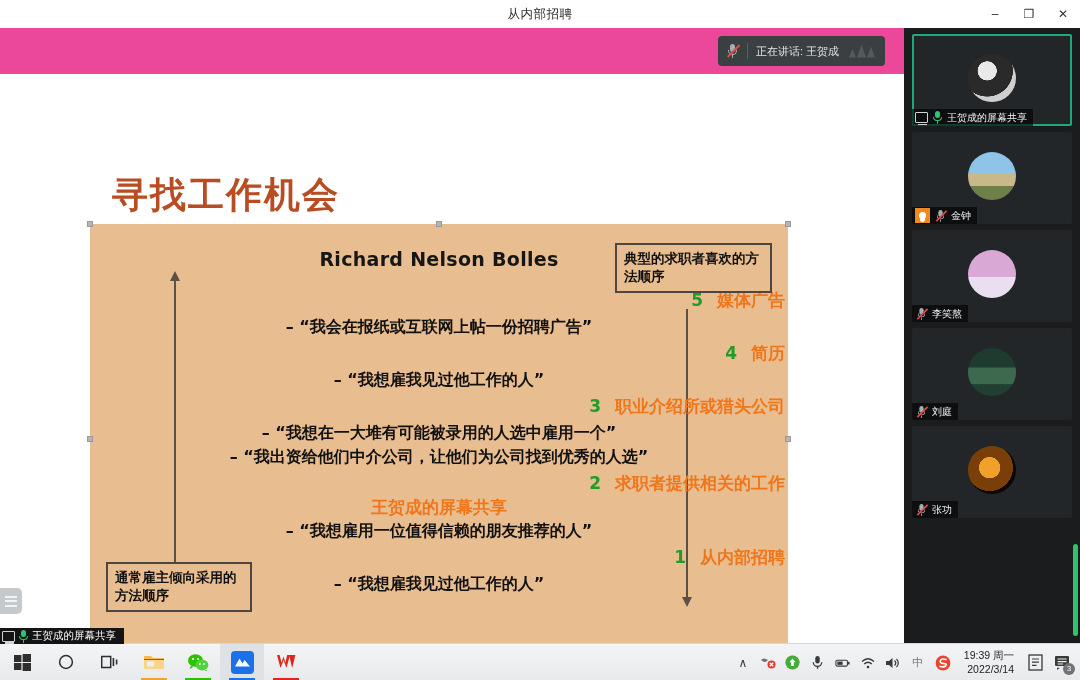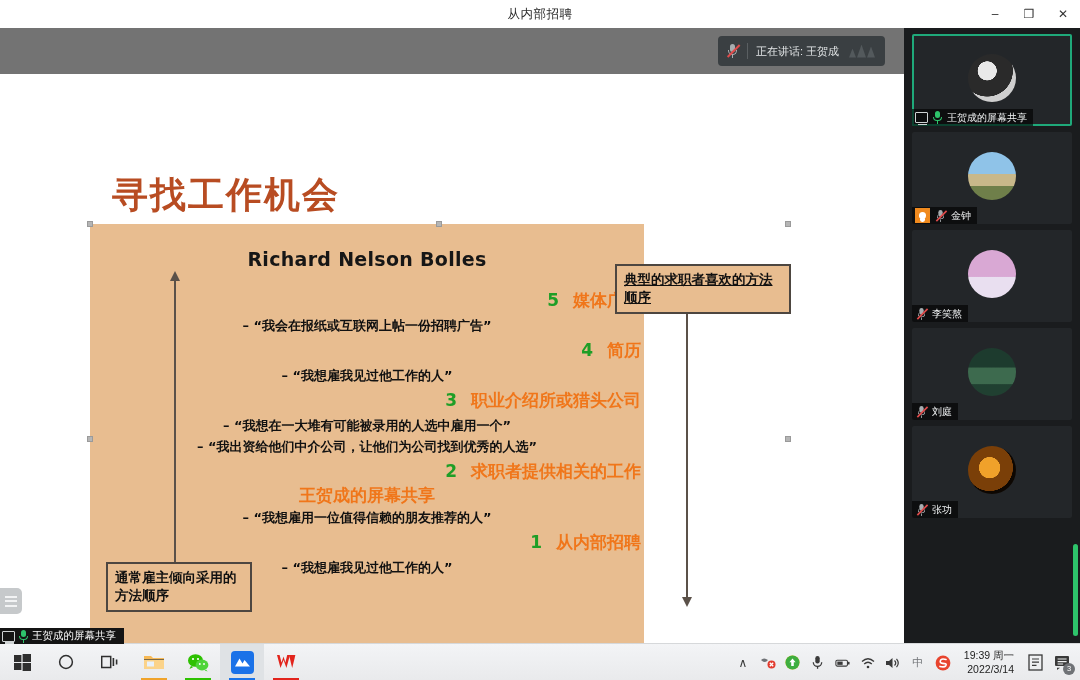--- a/index.html
+++ b/index.html
@@ -24,21 +24,21 @@
 
   
   #app{
     position:absolute; left:0; top:28px; width:1080px; height:615px;
     background:#ffffff;
   }
 
   
   #darkstrip{
     position:absolute; left:0; top:0; width:904px; height:46px;
-    background:#737373;
+    background:#ec4899;
   }
   #speaking{
     position:absolute; right:19px; top:8px; height:30px;
     background:#3a3f42; border-radius:4px;
     display:flex; align-items:center; padding:0 10px 0 8px; gap:8px;
   }
   #speaking .divider{ width:1px; height:16px; background:#5a5f62; }
   #speaking .sp-text{ font-size:11px; color:#e3e6e7; white-space:nowrap; }
   #speaking .waves{ display:flex; align-items:flex-end; gap:1px; margin-left:2px; }
   #speaking .waves span{ display:block; background:#53595c; }
@@ -65,21 +65,21 @@
     background:#ffffff; overflow:hidden;
   }
   #slide-title{
     position:absolute; left:112px; top:97px;
     font-family:Liberation Serif, serif;
     font-size:36px; font-weight:700; color:#b84c22; letter-spacing:2px;
   }
 
   
   #contentbox{
-    position:absolute; left:90px; top:150px; width:554px; height:430px;
+    position:absolute; left:90px; top:150px; width:698px; height:430px;
     background:#e8bd90;
   }
   #contentbox .author{
     position:absolute; left:0; right:0; top:24px; text-align:center;
     font-size:19px; font-weight:700; color:#161616; letter-spacing:.3px;
     font-family:"DejaVu Sans","Liberation Sans",sans-serif;
   }
 
   
   .handle{
@@ -94,42 +94,42 @@
   .arrowhead.down{ border-left:5px solid transparent; border-right:5px solid transparent; border-top:10px solid #5b5149; }
 
   
   .callout{
     position:absolute; background:#e8bd90;
     border:2.5px solid #4d4640;
     padding:5px 7px;
     font-size:13.5px; font-weight:700; color:#111; line-height:1.32;
     font-family:"DejaVu Sans","Liberation Sans",sans-serif;
   }
-  #callout-top{ left:615px; top:190px; width:176px;text-decoration:underline; }
+  #callout-top{ left:615px; top:169px; width:157px; }
   #callout-bottom{ left:106px; top:488px; width:146px; }
 
   
   #steps{
     position:absolute; left:0; right:0; top:62px;
     text-align:center;
     font-family:"DejaVu Sans","Liberation Sans",sans-serif;
   }
   .step-head{
     line-height:1.0; margin:3px; padding:3px 0;
     font-size:17px; font-weight:700;text-align:right;
   }
   .step-head .num{ color:#1e9e26; margin-right:14px; }
   .step-head .lbl{ color:#f0761a; }
   .step-cont{
     line-height:1.0; padding:1px 0 3px 0;
     font-size:17px; font-weight:700; color:#f0761a;
   }
   .quote{
     line-height:1.0; padding:4px 0;
-    font-size:13px; font-weight:700; color:#111;
+    font-size:16px; font-weight:700; color:#111;
   }
   .ic-screen{
     width:13px; height:11px; border:1.5px solid #cfd3d4; border-radius:1px;
     position:relative; flex:none;
   }
   .ic-screen::after{
     content:""; position:absolute; left:2px; bottom:-3px; width:9px; height:1.5px; background:#cfd3d4;
   }
   .mic-on{ position:relative; width:11px; height:13px; flex:none; }
   .mic-on .body{ position:absolute; left:3px; top:0; width:5px; height:7px; background:#2ec46b; border-radius:3px; }

